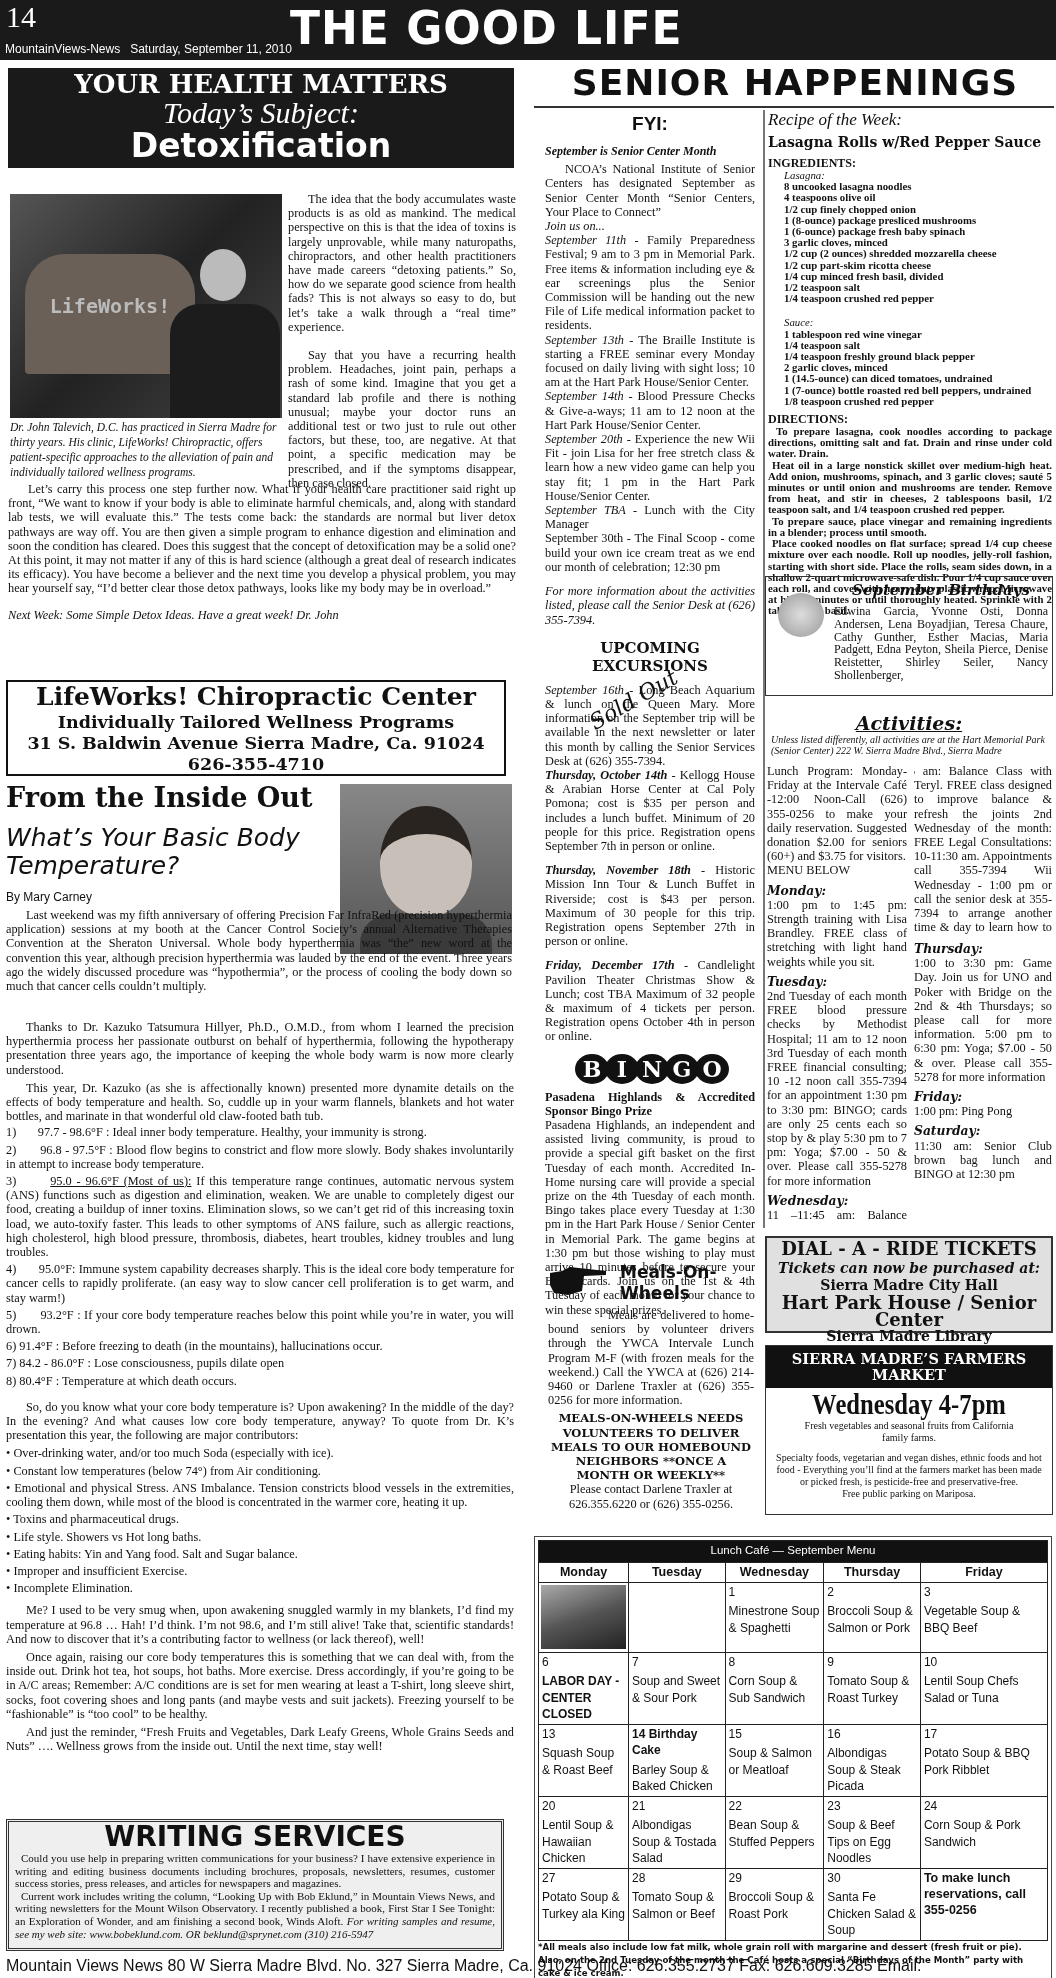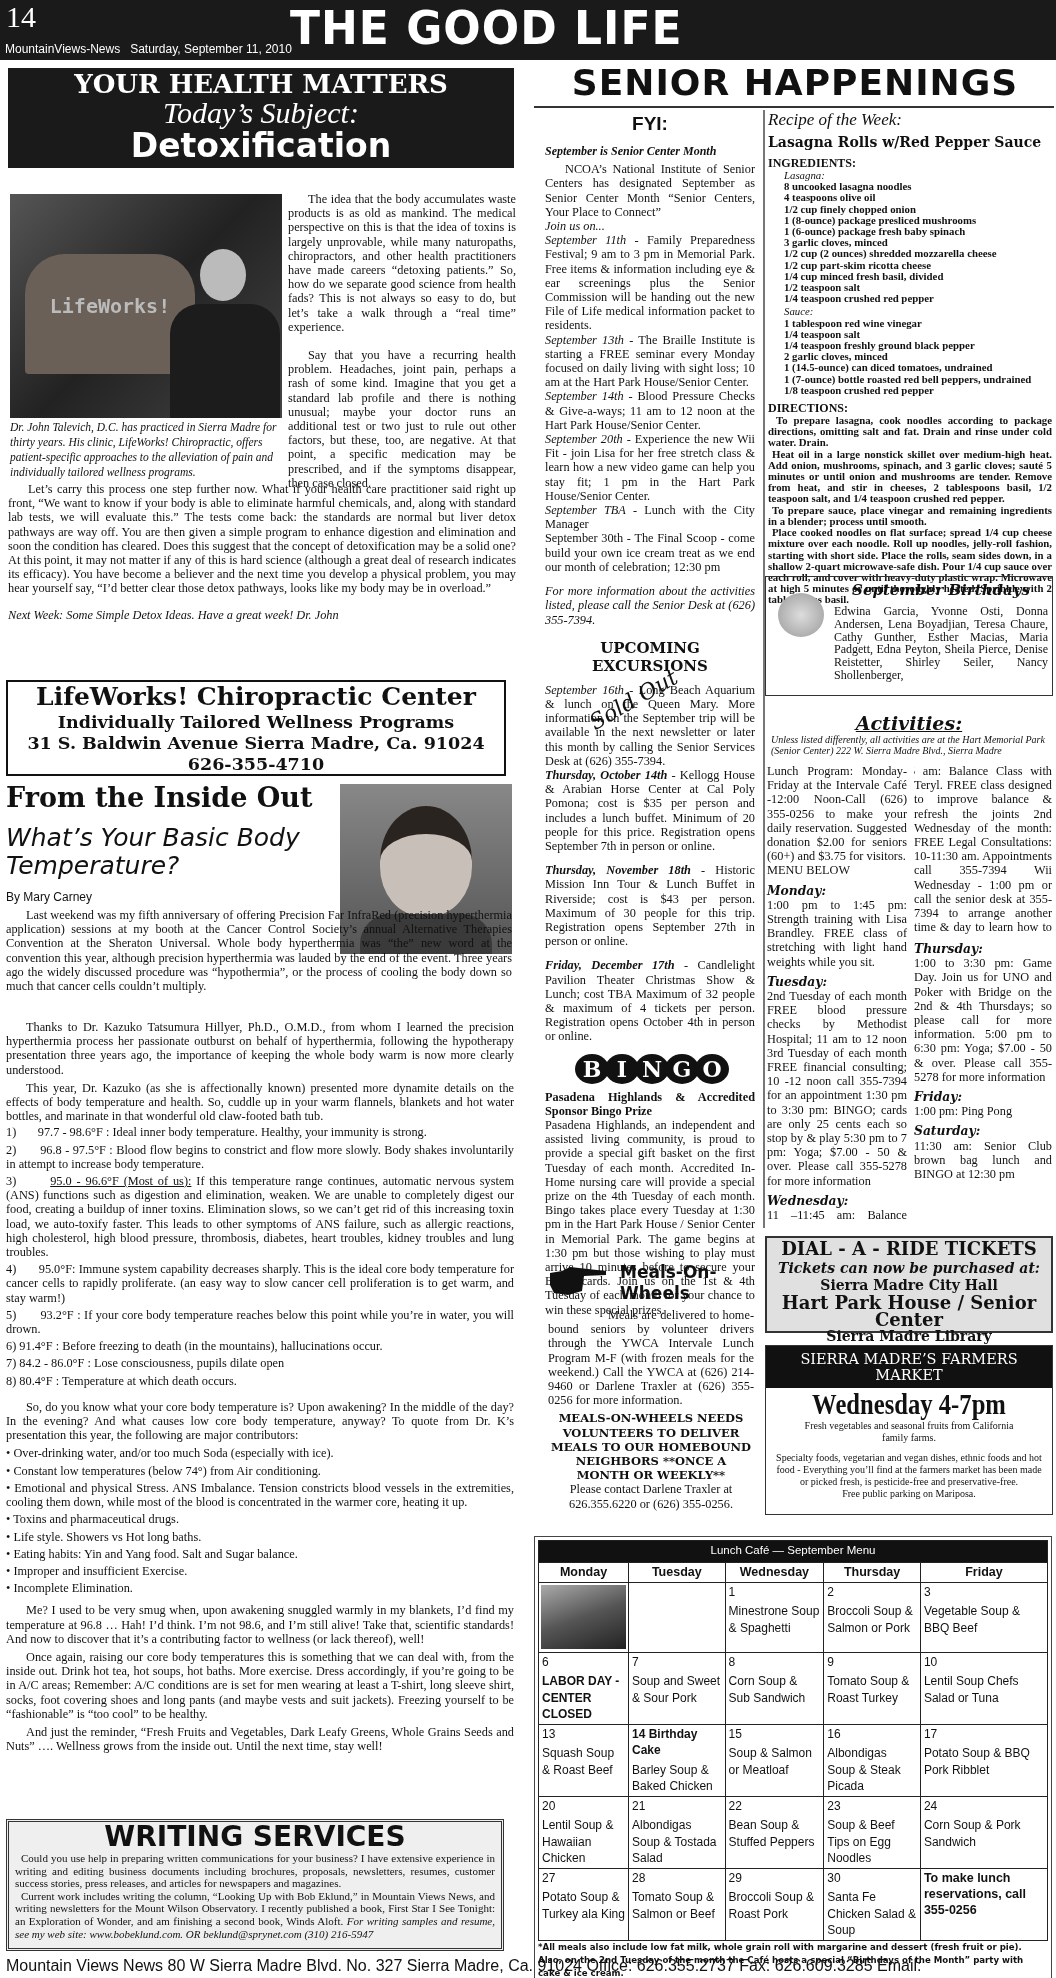--- a/index.html
+++ b/index.html
@@ -28,21 +28,21 @@
 .divline{background:#333}
 .fyi{left:545px;top:113px;width:210px;text-align:center;font-family:Liberation Sans, sans-serif;font-weight:bold;font-size:19px}
 .recipe-h{left:768px;top:110px;font-style:italic;font-size:17px}
 .recipe-t{left:768px;top:134px;font-family:"DejaVu Serif",serif;font-weight:bold;font-size:14px}
 .rec{font-size:10.8px;line-height:11.2px;font-weight:bold}
 .rec .sub{font-style:italic;font-weight:normal}
 .box{border:1.5px solid #333}
 .hh{font-family:"DejaVu Serif",serif;font-weight:bold}
 .dial{left:765px;top:1236px;width:288px;height:97px;background:#e0e0e0;border:2px solid #333;text-align:center;font-family:"DejaVu Serif",serif;font-weight:bold}
 .fm{left:765px;top:1345px;width:288px;height:170px;border:1.5px solid #333;text-align:center}
-.fm-h{background:#111;color:#fff;font-family:"DejaVu Serif",serif;font-weight:normal;font-size:14.5px;line-height:16px;padding:5px 0}
+.fm-h{background:#111;color:#fff;font-family:"DejaVu Serif",serif;font-weight:bold;font-size:14.5px;line-height:16px;padding:5px 0}
 .menu{left:534px;top:1536px;width:518px;border:1.5px solid #444;padding:3px}
 .menu table{border-collapse:collapse;width:100%;font-family:"Liberation Sans",sans-serif;font-size:12px}
 .menu td,.menu th{border:1.5px solid #222;vertical-align:top;padding:1px 3px;line-height:16.5px}
 .menu th{font-weight:bold;font-size:12.5px}
 .menu .cap{background:#111;color:#fff;font-weight:normal;font-size:11.5px;height:22px}
 .menu td{height:70px}
 .menu .num{display:block;margin-bottom:3px}
 .foot-note{font-family:"DejaVu Sans",sans-serif;font-weight:bold;font-size:8.6px;line-height:13px}
 .writing{left:6px;top:1819px;width:498px;height:132px;border:3px double #333;background:#efefef;text-align:justify;padding:0 6px}
 .ws-h{font-family:"DejaVu Sans",sans-serif;font-weight:bold;font-size:28px;text-align:center;line-height:30px}
@@ -190,21 +190,21 @@
       <p>4  teaspoons  olive oil</p>
       <p>1/2  cup  finely chopped onion</p>
       <p>1  (8-ounce) package presliced mushrooms</p>
       <p>1  (6-ounce) package fresh baby spinach</p>
       <p>3  garlic cloves, minced</p>
       <p>1/2  cup  (2 ounces) shredded mozzarella cheese</p>
       <p>1/2  cup  part-skim ricotta cheese</p>
       <p>1/4  cup  minced fresh basil, divided</p>
       <p>1/2  teaspoon  salt</p>
       <p>1/4  teaspoon  crushed red pepper</p>
-    <p class="sub" style="margin-top:2px">Sauce:</p>
+    <p class="sub" style="margin-top:13px">Sauce:</p>
     <p>1  tablespoon  red wine vinegar</p>
       <p>1/4  teaspoon  salt</p>
       <p>1/4  teaspoon  freshly ground black pepper</p>
       <p>2  garlic cloves, minced</p>
       <p>1  (14.5-ounce) can diced tomatoes, undrained</p>
       <p>1  (7-ounce) bottle roasted red bell peppers, undrained</p>
       <p>1/8  teaspoon  crushed red pepper</p>
   </div>
   <p style="font-size:12px;line-height:14px;margin-top:5px">DIRECTIONS:</p>
   <div style="text-align:justify">

